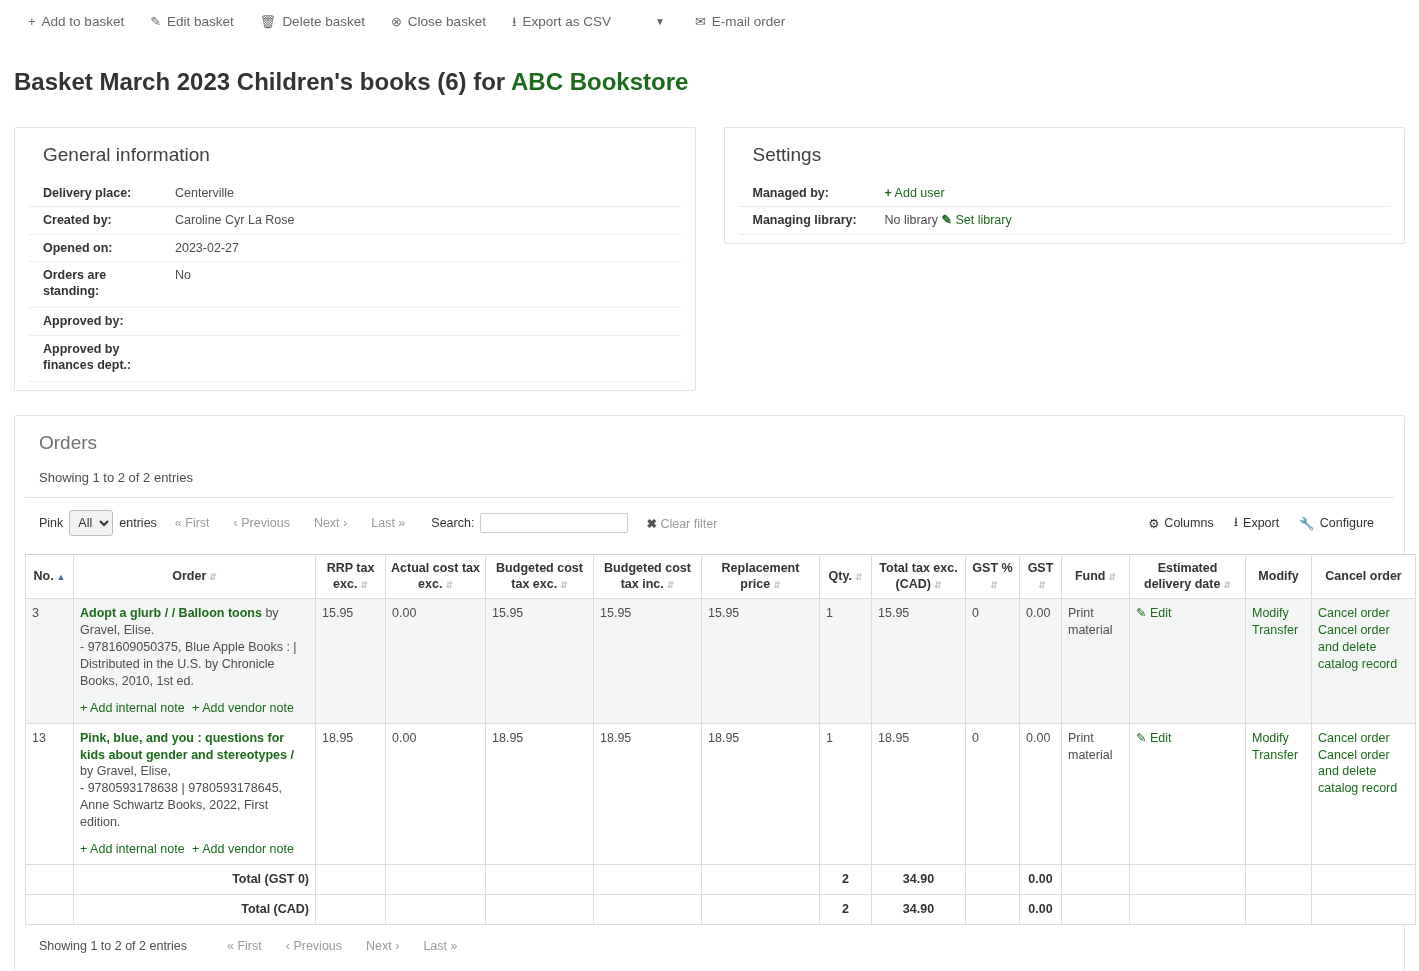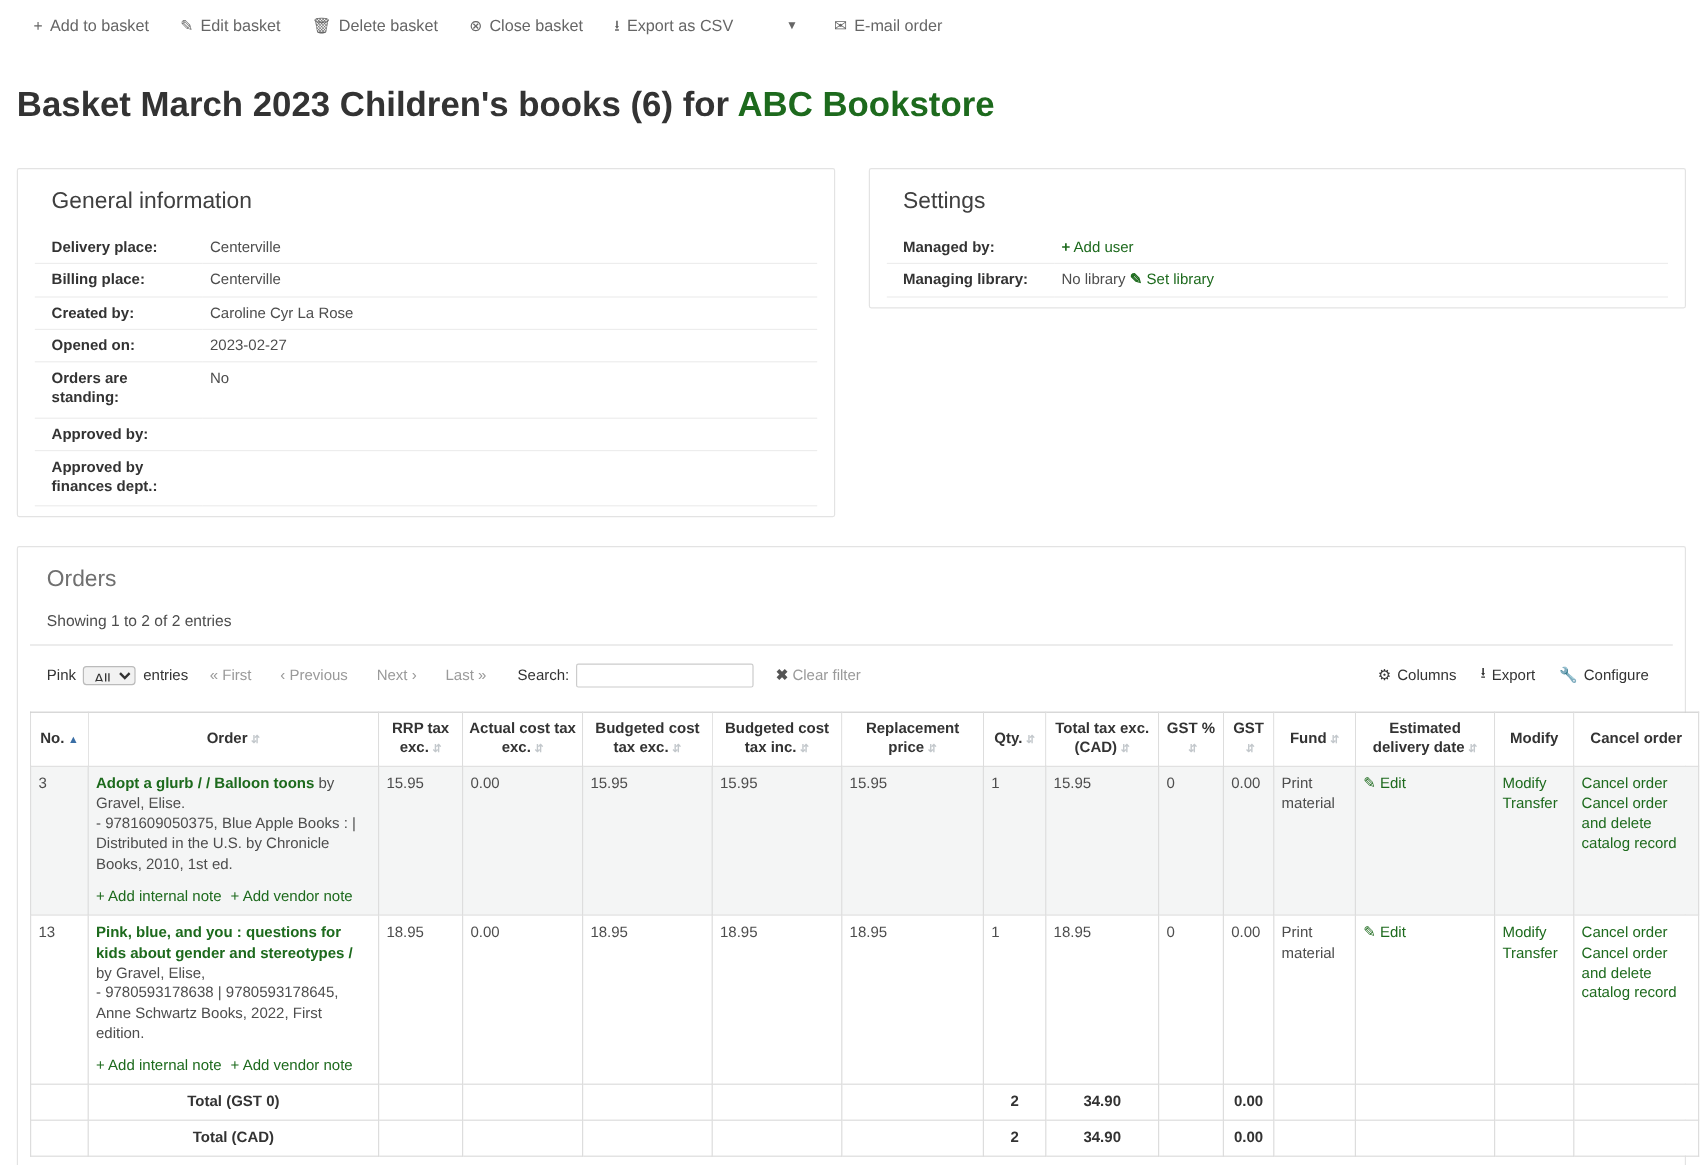--- a/index.html
+++ b/index.html
@@ -38,21 +38,21 @@
   .caret-btn {
     color: #666666;
     padding: 4px 18px;
     margin-right: 12px;
     cursor: pointer;
     font-size: 10px;
   }
 
   
   .page-title {
-    font-size: 29px;
+    font-size: 24px;
     font-weight: bold;
     color: #333333;
     padding: 8px 0 14px 14px;
     line-height: 1.25;
   }
   .page-title .vendor { color: #1d6a1d; }
 
   
   .panels {
     display: flex;
@@ -125,21 +125,21 @@
   }
   .dt-label { font-size: 12.5px; color: #333; margin-right: 6px; }
   select.len {
     font-family: "Liberation Sans", sans-serif;
     font-size: 12.5px;
     padding: 2px 4px;
     border: 1px solid #bbbbbb;
     border-radius: 3px;
     background: #f2f2f2;
     color: #333;
-    height: 16px;
+    height: 26px;
   }
   .pager-link {
     color: #9a9a9a;
     font-size: 12.5px;
     padding: 0 12px;
     cursor: pointer;
     white-space: nowrap;
   }
   .search-label { font-size: 12.5px; color: #333; margin-left: 14px; margin-right: 6px; }
   input.search {
@@ -210,21 +210,21 @@
   .note-links { margin-top: 10px; }
   .note-links a { color: #1d6a1d; margin-right: 4px; white-space: nowrap; }
   .red { color: #cc0000; }
   .stacked a { display:block; color:#1d6a1d; }
   td.totals-label {
     text-align: center;
     font-weight: bold;
     color: #333333;
     background: #ffffff;
   }
-  tr.totals td { background: #ffffff; font-weight: bold; color: #333; vertical-align: middle; }
+  tr.totals td { background: #ffffff; font-weight: bold; color: #333; vertical-align: middle; text-align: right; }
   tr.totals td.v { font-weight: bold; }
 
   .dt-bottom {
     display: flex;
     align-items: center;
     padding: 14px 4px 6px 14px;
   }
   .dt-bottom .showing2 { font-size: 12.5px; color: #4d4d4d; margin-right: 28px; }
 </style>
 </head>
@@ -266,24 +266,20 @@
 </h1>
 
 <div class="panels">
 
   <div class="panel left">
     <div class="panel-title">General information</div>
     <table class="kv-table">
       <tbody>
           <tr>
         <th>Delivery place:</th>
-        <td>Centerville</td>
-      </tr>
-      <tr>
-        <th>Billing place:</th>
         <td>Centerville</td>
       </tr>
       <tr>
         <th>Created by:</th>
         <td>Caroline Cyr La Rose</td>
       </tr>
       <tr>
         <th>Opened on:</th>
         <td>2023-02-27</td>
       </tr>

